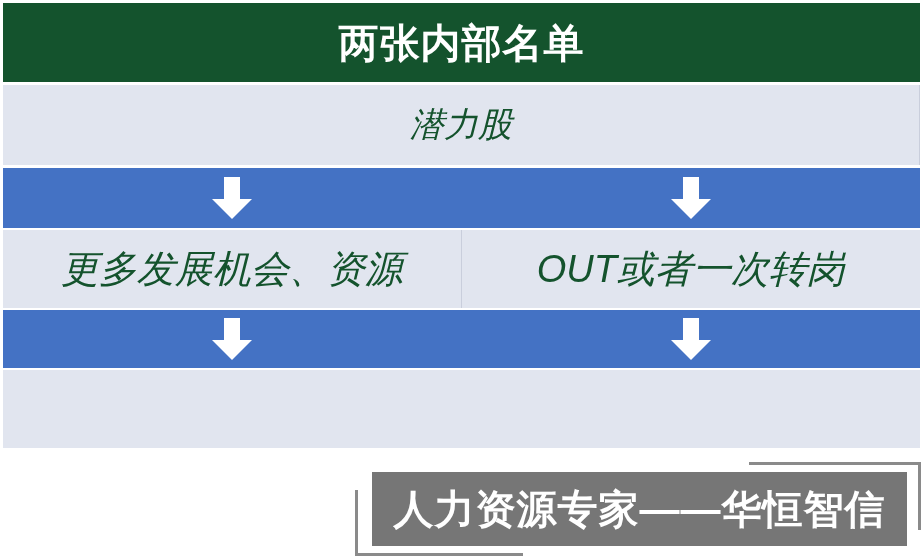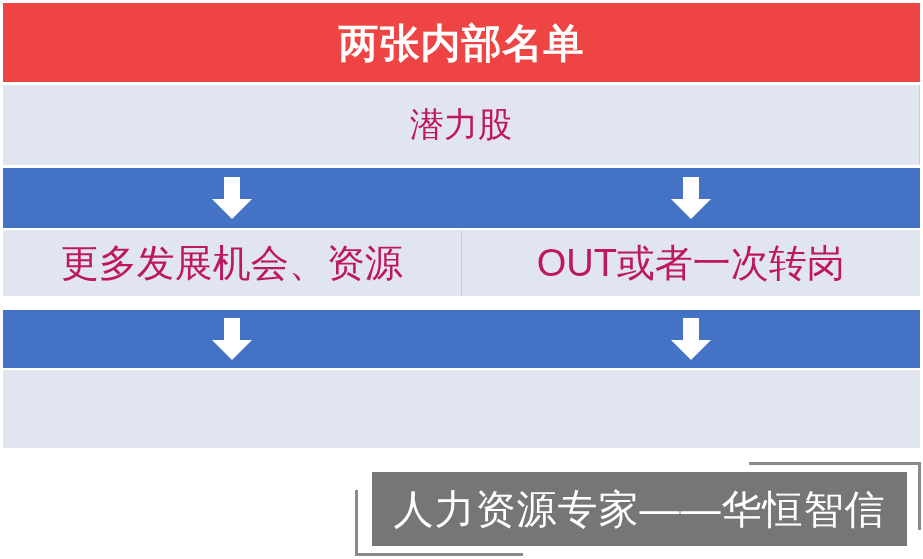--- a/index.html
+++ b/index.html
@@ -22,21 +22,21 @@
     top: 0;
     width: 923px;
   }
 
   .header-band {
     position: absolute;
     left: 3px;
     top: 3px;
     width: 917px;
     height: 79px;
-    background: #ef4444;
+    background: #14532d;
     display: flex;
     align-items: center;
     justify-content: center;
   }
   .header-title {
     color: #FFFFFF;
     font-size: 40px;
     font-weight: bold;
     letter-spacing: 1px;
     line-height: 1;
@@ -48,32 +48,33 @@
     left: 3px;
     width: 917px;
     background: #E1E5EF;
     display: flex;
   }
   .text-row .cell {
     flex: 1 1 50%;
     display: flex;
     align-items: center;
     justify-content: center;
-    color: #be185d;
+    color: #14532d;
     white-space: nowrap;
     box-sizing: border-box;
+    font-style: italic;
   }
   .text-row .cell.left-cell {
     border-right: 1px solid #C9CEDC;
   }
 
   .row-1 { top: 85px; height: 80px; }
   .row-1 .cell { font-size: 34px; }
 
-  .row-3 { top: 230px; height: 66px; justify-content: flex-end; }
+  .row-3 { top: 230px; height: 78px; justify-content: flex-end; }
   .row-3 .cell { font-size: 38px; }
 
   .row-5 { top: 370px; height: 78px; }
   .row-5 .cell { font-size: 36px; }
 
   .arrow-row {
     position: absolute;
     left: 3px;
     width: 917px;
     background: #4472C4;
@@ -133,20 +134,21 @@
   .wm-band {
     position: absolute;
     left: 17px;
     top: 10px;
     width: 535px;
     height: 74px;
     background: #767676;
     display: flex;
     align-items: center;
     justify-content: center;
+    font-weight: bold;
   }
   .wm-text {
     color: #FFFFFF;
     font-size: 40px;
     line-height: 1;
     letter-spacing: 1px;
     white-space: nowrap;
   }
 </style>
 </head>

